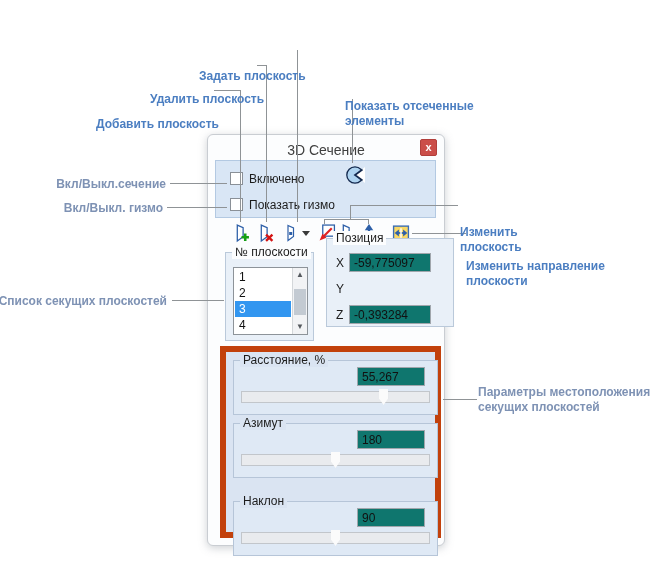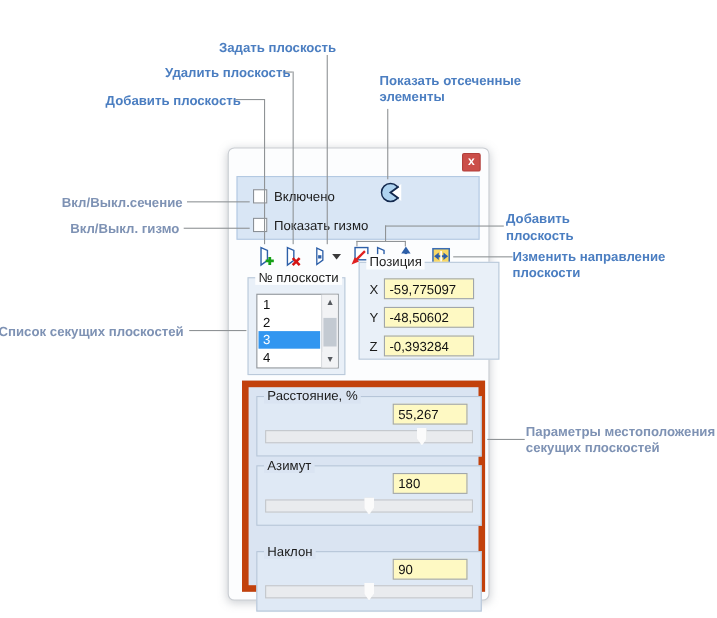--- a/index.html
+++ b/index.html
@@ -3,21 +3,21 @@
 <meta charset="utf-8">
 <style>
   * { margin:0; padding:0; box-sizing:border-box; }
   body { background:#fff; }
   .canvas { position:relative; width:652px; height:562px; background:#ffffff;
             font-family:"Liberation Sans", sans-serif; overflow:hidden; }
 
   
   .ann { position:absolute; font-size:12px; font-weight:bold; z-index:6;
          line-height:15px; white-space:nowrap; }
-  .ann.bright { color:#4b7ec1; }
+  .ann.bright { color:#4b7ec1;margin-top:33px; }
   .ann.muted  { color:#7e92b4; }
   .ann.r { text-align:right; }
   .ln { position:absolute; background:#8f9396; z-index:5; }
   .ln.h { height:1px; } .ln.v { width:1px; }
 
   
   .dialog { position:absolute; left:207px; top:134px; width:238px; height:412px;
             background:#fcfdfe; border:1px solid #c9cdd2; border-radius:6px;
             box-shadow:0 2px 9px rgba(110,118,130,.35); z-index:1; }
   .dlg-title { position:absolute; top:7px; left:0; right:0; text-align:center;
@@ -56,21 +56,21 @@
   .lb-item.sel { background:#3296f0; color:#fff; }
   .scrollbar { position:absolute; top:0; right:0; width:15px; height:100%;
                background:#f2f3f5; border-left:1px solid #d4d7da; }
   .sb-btn { position:absolute; left:0; width:14px; height:14px; text-align:center;
             font-size:8px; line-height:14px; color:#55595e; background:#f2f3f5; }
   .sb-thumb { position:absolute; left:1px; width:12px; top:21px; height:26px;
               background:#c3cad2; }
 
   
   .axis-label { position:absolute; left:9px; font-size:12px; color:#1c1c1c; }
-  .field { position:absolute; height:19px; background:#fef9c3; border:1px solid #a0a6ac;
+  .field { position:absolute; height:19px; background:#0f766e; border:1px solid #a0a6ac;
            font-family:"Liberation Sans",sans-serif; font-size:12px; color:#111;
            padding:0 4px; }
 
   
   .outer-box { position:absolute; left:12px; top:211px; width:221px; height:192px;
                background:#dae4f2; border:6px solid #c2410c; }
   .param-grp { position:absolute; left:7px; width:205px; height:55px;
                background:#dfe9f5; border:1px solid #b6c5d8; }
   .param-grp .grp-label { background:#dae4f2; }
   .param-field { left:123px; top:6px; width:68px; }
@@ -106,33 +106,34 @@
   <div class="ann bright" style="left:150px;top:59px">Удалить плоскость</div>
   <div class="ann bright" style="left:96px;top:84px">Добавить плоскость</div>
   <div class="ann bright" style="left:345px;top:66px">
     <div>Показать отсеченные</div>
     <div>элементы</div>
   </div>
   <div class="ann muted r" style="right:486px;top:177px">Вкл/Выкл.сечение</div>
   <div class="ann muted r" style="right:489px;top:201px">Вкл/Выкл. гизмо</div>
   <div class="ann muted r" style="right:485px;top:294px">Список секущих плоскостей</div>
   <div class="ann bright" style="left:460px;top:192px">
-    <div>Добавить</div>
+    <div>Изменить</div>
     <div>плоскость</div>
   </div>
   <div class="ann bright" style="left:466px;top:226px">
     <div>Изменить направление</div>
     <div>плоскости</div>
   </div>
   <div class="ann muted" style="left:478px;top:385px">
     <div>Параметры местоположения</div>
     <div>секущих плоскостей</div>
   </div>
 
   <div class="dialog">
+    <div class="dlg-title">3D Сечение</div>
     <div class="close-btn">x</div>
 
     <div class="cb-panel">
       <div class="cb-row" style="top:11px">
         <span class="checkbox" style="top:0"></span>
         <span class="cb-label">Включено</span>
       </div>
       <div class="cb-row" style="top:37px">
         <span class="checkbox" style="top:0"></span>
         <span class="cb-label">Показать гизмо</span>
@@ -193,21 +194,20 @@
           <div class="sb-btn" style="bottom:0">▼</div>
         </div>
       </div>
     </div>
 
     <div class="grp" style="left:118px;top:103px;width:128px;height:89px">
       <span class="grp-label">Позиция</span>
       <span class="axis-label" style="top:17px">X</span>
       <input class="field" style="left: 22px; top: 14px; width: 82px;" value="-59,775097">
       <span class="axis-label" style="top:43px">Y</span>
-      <input class="field" style="left: 22px; top: 40px; width: 82px;" value="-48,50602">
       <span class="axis-label" style="top:69px">Z</span>
       <input class="field" style="left: 22px; top: 66px; width: 82px;" value="-0,393284">
     </div>
 
     <div class="outer-box">
 
       <div class="param-grp" style="top:8px">
         <span class="grp-label">Расстояние, %</span>
         <input class="field param-field" value="55,267" style="">
         <div class="track">

